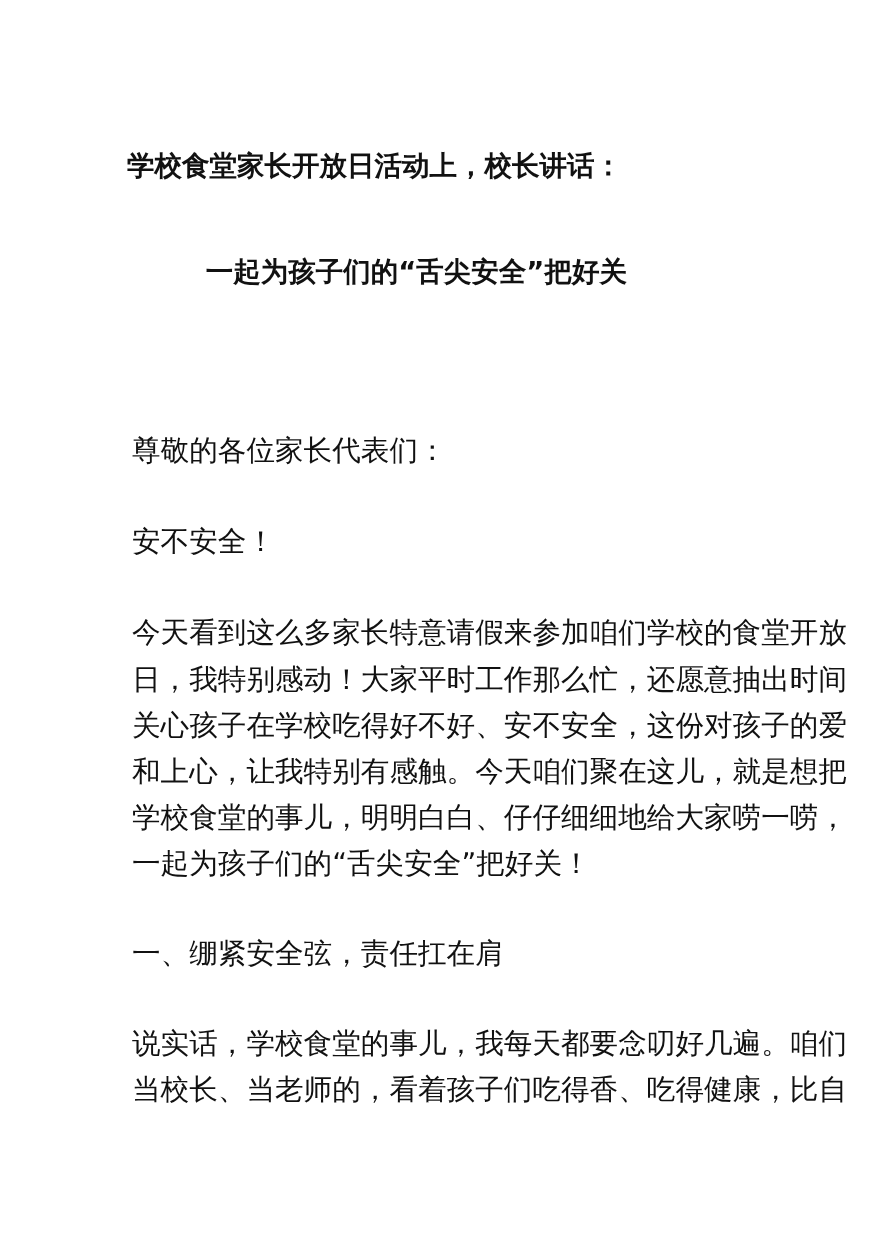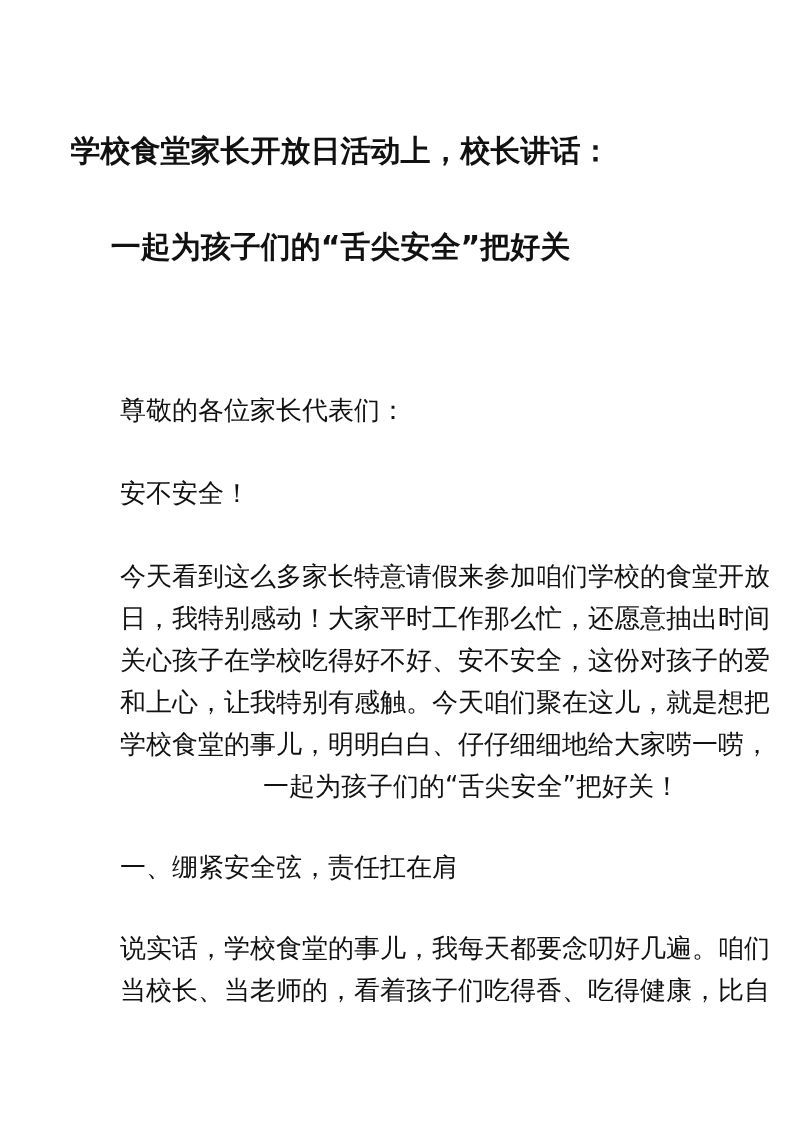--- a/index.html
+++ b/index.html
@@ -13,37 +13,37 @@
       position: relative;
       overflow: hidden;
       font-family: "DejaVu Sans", "Liberation Sans", sans-serif;
       color: #111111;
     }
     .title-line {
       position: absolute;
       left: 0;
       width: 681px;
       text-align: center;
-      font-size: 30px;
+      font-size: 25px;
       font-weight: bold;
       line-height: 40px;
       white-space: nowrap;
       letter-spacing: 0px;
     }
     .t1 { top: 131px; }
-    .t2 { top: 227px; }
+    .t2 { top: 227px; padding-left: 38px; }
     .para {
       position: absolute;
       left: 120px;
       width: 560px;
       font-size: 26px;
       line-height: 42px;
       white-space: nowrap;
     }
-    .line { display: block; height: 42px; text-align: right; }
+    .line { display: block; height: 42px; }
   </style>
 </head>
 <body>
 
 <div>
 
   <div class="title-line t1">学校食堂家长开放日活动上，校长讲话：</div>
   <div class="title-line t2">一起为孩子们的“舌尖安全”把好关</div>
 
   <div class="para" style="top:389px;">尊敬的各位家长代表们：</div>

